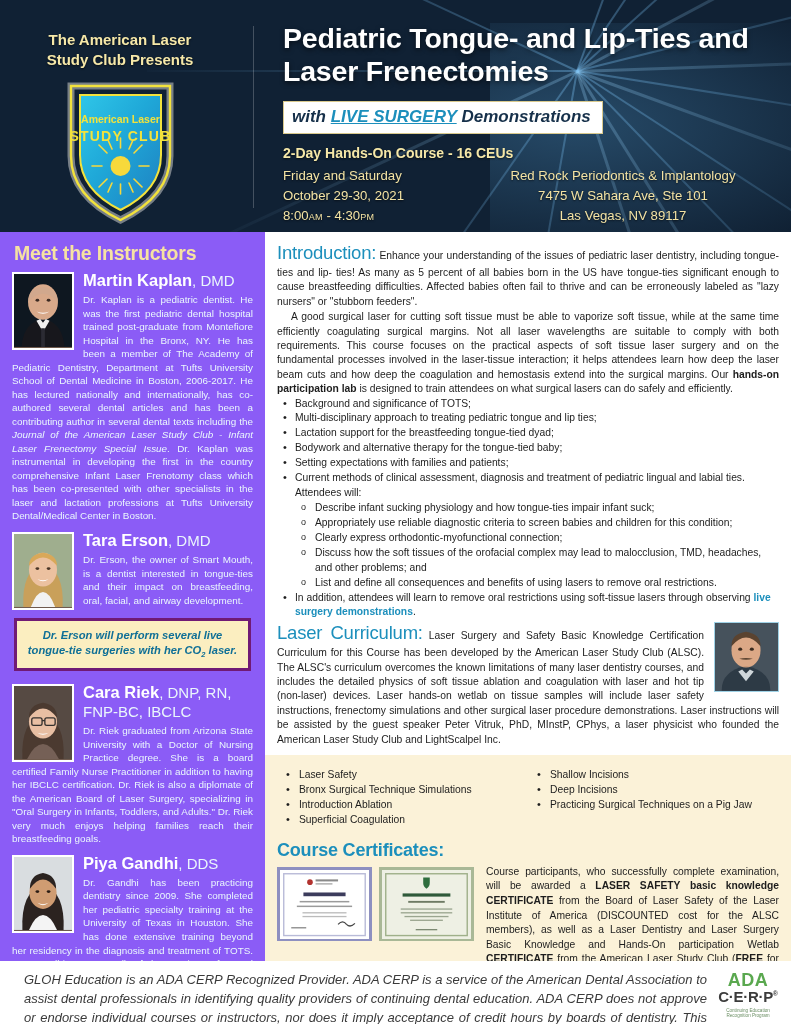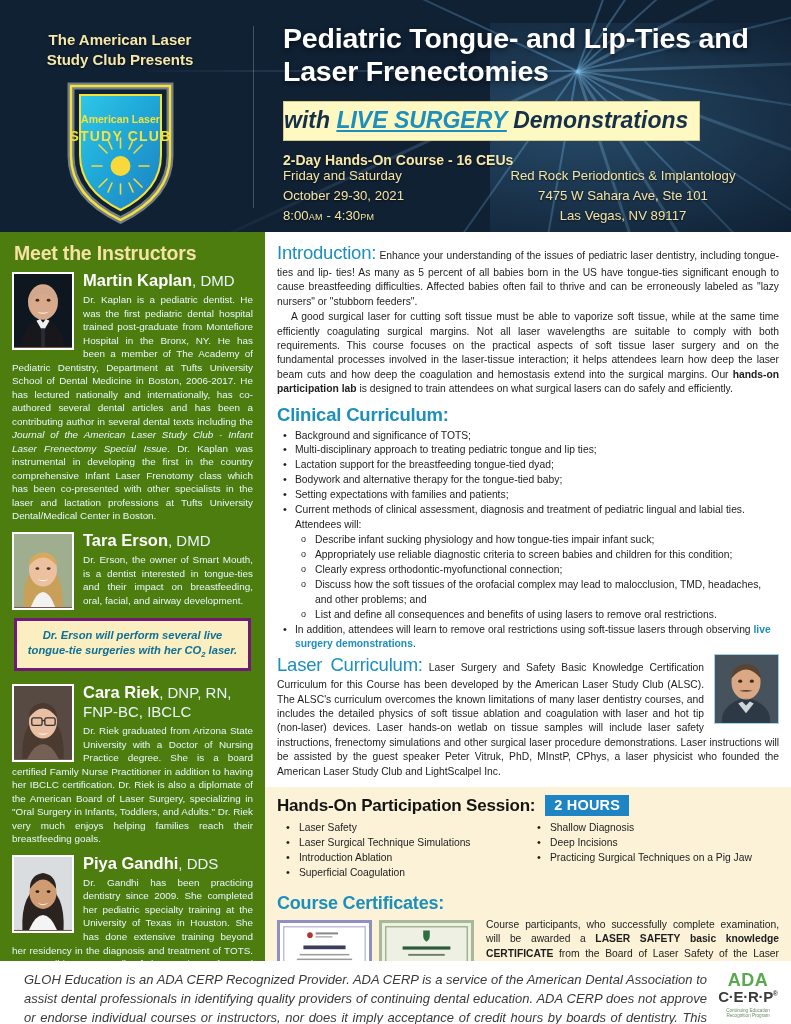--- a/index.html
+++ b/index.html
@@ -40,37 +40,37 @@
   }
   .shield-wrap { position:absolute; top:78px; left:63px; width:115px; height:148px; }
   .vdivider { position:absolute; left:253px; top:26px; width:1px; height:182px; background:rgba(255,255,255,0.22); }
 
   .hdr-right { position:absolute; left:283px; top:22px; width:495px; }
   .course-title {
     color:#ffffff; font-size:28.5px; font-weight:bold; line-height:1.17;
     letter-spacing:-0.2px; text-shadow:0 2px 5px rgba(0,0,0,.55);
   }
   .live-banner {
-    margin-top:12px; background:#fef9c3; border:1px solid #d9c98c;
-    padding:5px 11px 6px 0; display:inline-block;
-    font-size:23px; font-weight:bold; font-style:italic; color:#16304a; white-space:nowrap;
+    margin-top:12px; background:#ffffff; border:1px solid #d9c98c;
+    padding:5px 11px 6px 8px; display:inline-block;
+    font-size:17px; font-weight:bold; font-style:italic; color:#16304a; white-space:nowrap;
   }
   .live-banner .hl { color:#1C8FBC; text-decoration:underline; }
   .ceus { margin-top:11px; color:#F6E8A8; font-weight:bold; font-size:14px; text-shadow:0 1px 2px rgba(0,0,0,.6); }
 
   .hdr-info { position:absolute; left:283px; top:166px; width:500px; display:flex; }
   .hdr-info .col { color:#F3E3A4; font-size:13.2px; line-height:1.52; text-shadow:0 1px 2px rgba(0,0,0,.6); }
   .hdr-info .col.when { width:190px; }
   .hdr-info .col.where { width:300px;text-align:center; }
   .ampm { font-size:9px; letter-spacing:.3px; }
 
   
   .sidebar {
     position:absolute; left:0; top:232px; width:265px; height:729px;
-    background:#4d7c0f; padding:8px 12px 0 12px; color:#ffffff;
+    background:#8b5cf6; padding:8px 12px 0 12px; color:#ffffff;
   }
   .sb-title {
     color:#F6E2A2; font-size:19.5px; font-weight:bold; margin:2px 0 4px 2px;
     letter-spacing:-0.2px;
   }
   .instructor { position:relative; margin-bottom:6px; }
   .instructor::after { content:""; display:block; clear:both; }
   .photo {
     float:left; width:62px; height:78px; margin:3px 9px 2px 0;
     border:2px solid #ffffff; background:#6f5a4d; overflow:hidden; position:relative;
@@ -321,21 +321,20 @@
   </div>
 
   <div class="main">
 
     <div class="sec" style="padding-top:8px;">
       <p class="body-p"><span class="h-inline">Introduction:</span><span> Enhance your understanding of the issues of pediatric laser dentistry, including tongue-ties and lip- ties! As many as 5 percent of all babies born in the US have tongue-ties significant enough to cause breastfeeding difficulties. Affected babies often fail to thrive and can be erroneously labeled as "lazy nursers" or "stubborn feeders".</span></p>
       <p class="body-p indent"><span>A good surgical laser for cutting soft tissue must be able to vaporize soft tissue, while at the same time efficiently coagulating surgical margins. Not all laser wavelengths are suitable to comply with both requirements. This course focuses on the practical aspects of soft tissue laser surgery and on the fundamental processes involved in the laser-tissue interaction; it helps attendees learn how deep the laser beam cuts and how deep the coagulation and hemostasis extend into the surgical margins. Our </span><b>hands-on participation lab</b><span> is designed to train attendees on what surgical lasers can do safely and efficiently.</span></p>
     </div>
 
     <div class="sec">
-      <div class="h-block">Clinical Curriculum:</div>
       <ul class="bl">
         <li>Background and significance of TOTS;</li>
         <li>Multi-disciplinary approach to treating pediatric tongue and lip ties;</li>
         <li>Lactation support for the breastfeeding tongue-tied dyad;</li>
         <li>Bodywork and alternative therapy for the tongue-tied baby;</li>
         <li>Setting expectations with families and patients;</li>
         <li>
           <span>Current methods of clinical assessment, diagnosis and treatment of pediatric lingual and labial ties. Attendees will:</span>
           <ul>
             <li>Describe infant sucking physiology and how tongue-ties impair infant suck;</li>
@@ -360,33 +359,29 @@
           <ellipse cx="38" cy="27" rx="2.1" ry="1.6" fill="#3a2a1e"></ellipse>
           <path d="M25 37 Q32 35 39 37 Q32 39 25 37Z" fill="#5a4330"></path>
           <path d="M26 44 Q32 47 38 44 Q32 46 26 44Z" fill="#b3866a"></path>
           <path d="M24 50 L32 60 L40 50 L36 48 L32 52 L28 48Z" fill="#cfd6da"></path>
         </svg>
       </div>
       <p class="body-p"><span class="h-inline">Laser Curriculum:</span><span> Laser Surgery and Safety Basic Knowledge Certification Curriculum for this Course has been developed by the American Laser Study Club (ALSC). The ALSC's curriculum overcomes the known limitations of many laser dentistry courses, and includes the detailed physics of soft tissue ablation and coagulation with laser and hot tip (non-laser) devices. Laser hands-on wetlab on tissue samples will include laser safety instructions, frenectomy simulations and other surgical laser procedure demonstrations. Laser instructions will be assisted by the guest speaker Peter Vitruk, PhD, MInstP, CPhys, a laser physicist who founded the American Laser Study Club and LightScalpel Inc.</span></p>
     </div>
 
     <div class="hands-band">
-      <div class="hands-head">
-        <div class="hands-title">Hands-On Participation Session:</div>
-        <div class="hours-badge">2 HOURS</div>
-      </div>
       <div class="hands-cols">
         <ul class="bl">
           <li>Laser Safety</li>
-          <li>Laser Surgical Technique Simulations</li>
+          <li>Bronx Surgical Technique Simulations</li>
           <li>Introduction Ablation</li>
           <li>Superficial Coagulation</li>
         </ul>
         <ul class="bl">
-          <li>Shallow Diagnosis</li>
+          <li>Shallow Incisions</li>
           <li>Deep Incisions</li>
           <li>Practicing Surgical Techniques on a Pig Jaw</li>
         </ul>
       </div>
     </div>
 
     <div class="cert-band">
       <div class="cert-title">Course Certificates:</div>
       <div class="cert-row">
         <div class="cert-thumbs">

